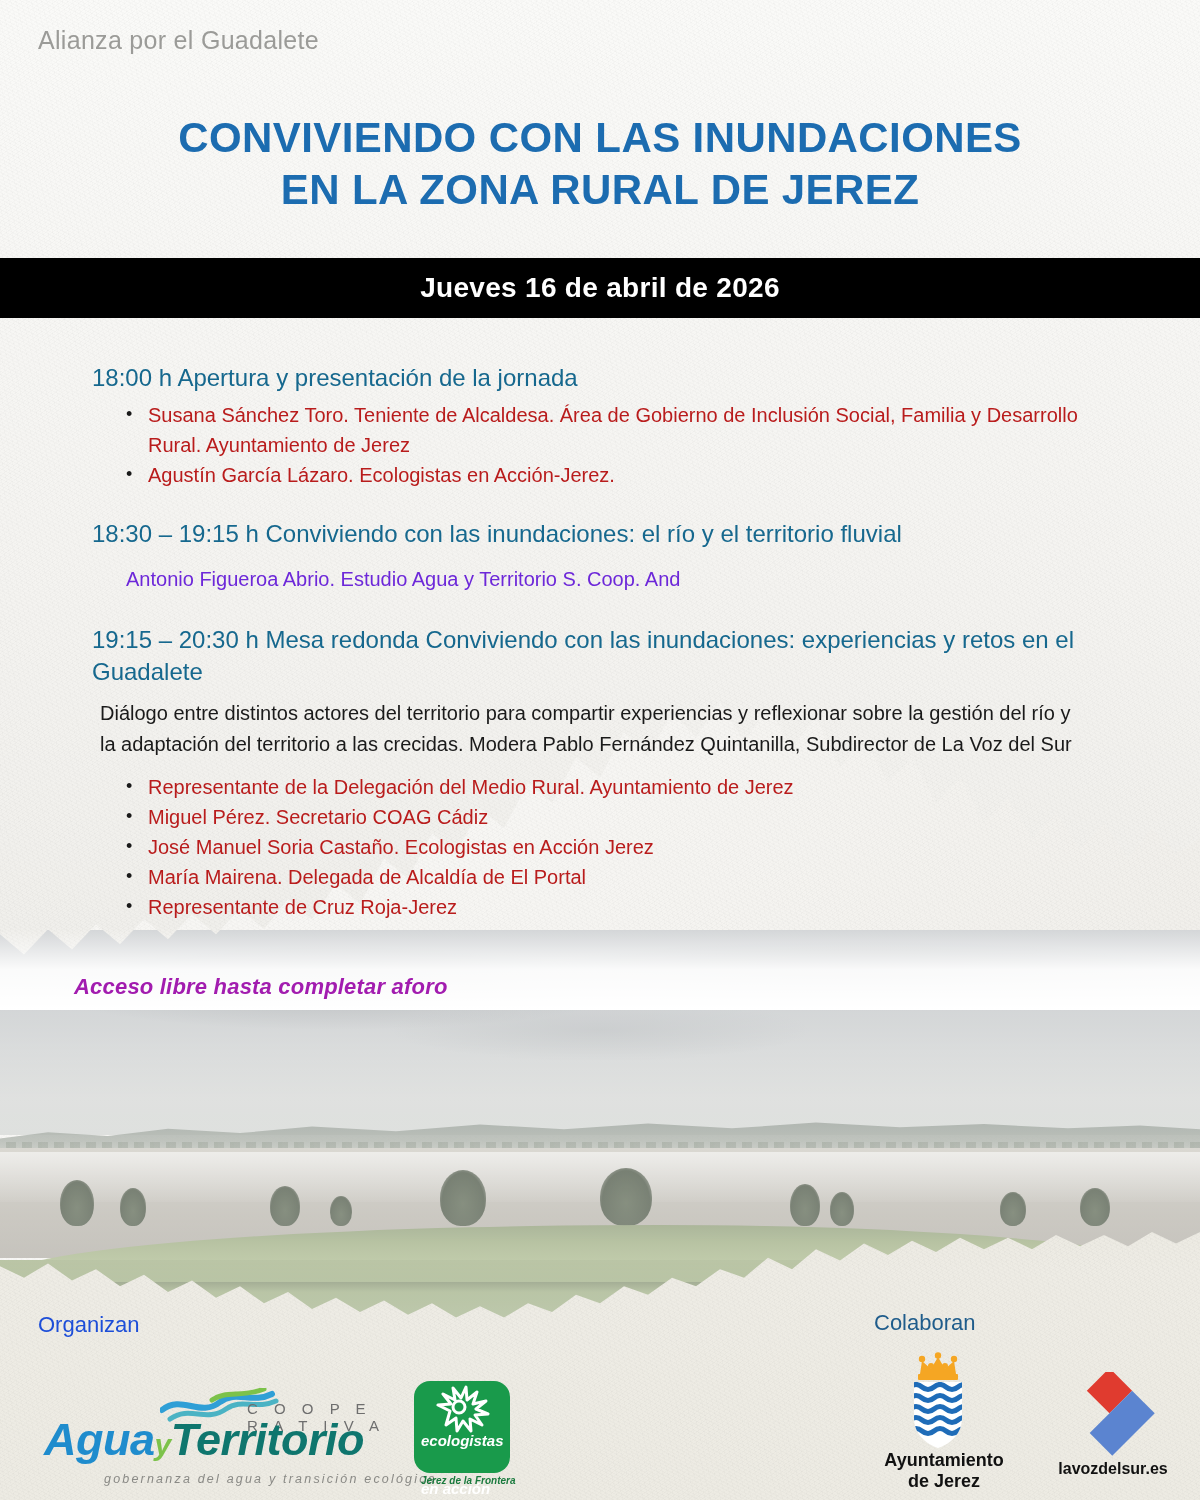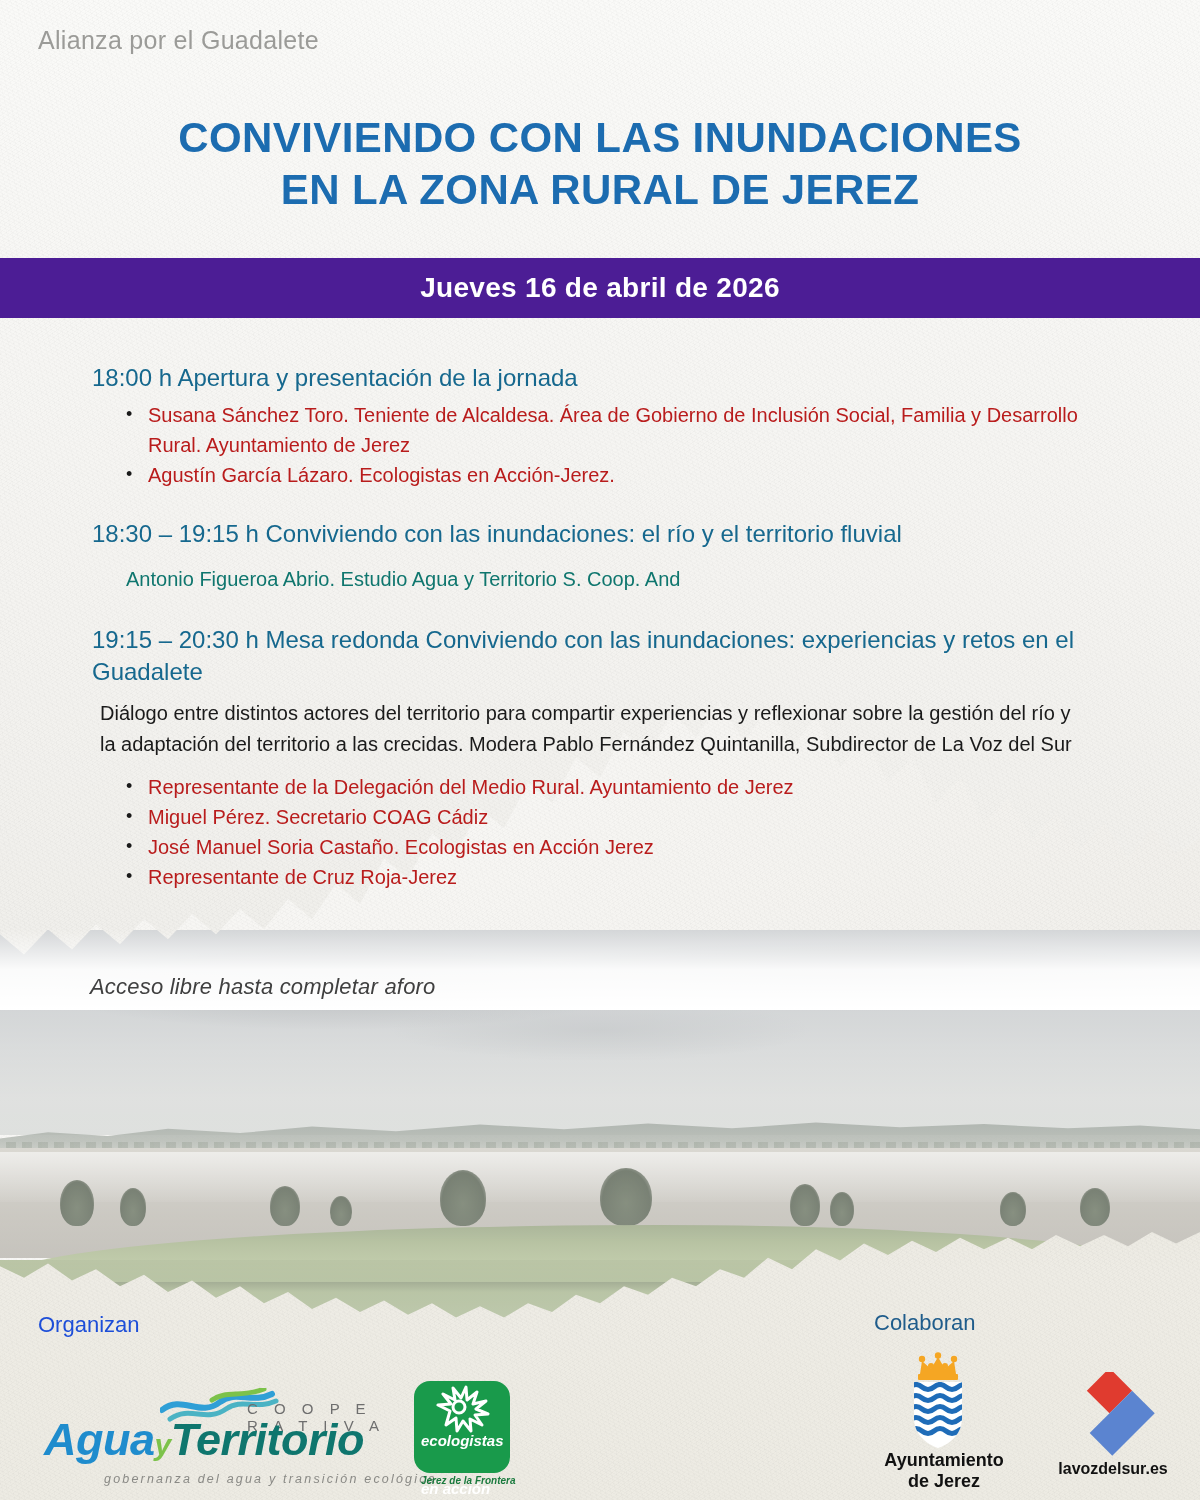--- a/index.html
+++ b/index.html
@@ -196,21 +196,21 @@
     letter-spacing: 0.4px;
   }
   .title .l2 { display: block; }
 
   .dateband {
     position: absolute;
     left: 0;
     top: 258px;
     width: 1200px;
     height: 60px;
-    background: #4c1d95;
+    background: #000000;
     display: flex;
     align-items: center;
     justify-content: center;
   }
   .dateband .datetext {
     color: #ffffff;
     font-size: 28px;
     font-weight: bold;
     letter-spacing: 0.3px;
   }
@@ -224,21 +224,21 @@
   }
   .slot { margin-bottom: 0; }
   .slot-title {
     color: #16688e;
     font-size: 24px;
     line-height: 32px;
     margin: 0 0 6px 0;
     font-weight: normal;
   }
   .slot-note {
-    color: #0f766e;
+    color: #6d28d9;
     font-size: 20px;
     line-height: 30px;
     margin: 14px 0 0 34px;
   }
   .slot-desc {
     color: #1a1a1a;
     font-size: 20px;
     line-height: 31px;
     margin: 10px 0 0 8px;
     max-width: 990px;
@@ -262,26 +262,27 @@
     top: -1px;
     color: #1a1a1a;
     font-size: 18px;
   }
   .gap-a { height: 28px; }
   .gap-b { height: 30px; }
   .gap-c { height: 8px; }
 
   .acceso {
     position: absolute;
-    left: 90px;
+    left: 74px;
     top: 974px;
     font-size: 22px;
     font-style: italic;
-    color: #404040;
+    color: #a21caf;
     letter-spacing: 0.2px;
+    font-weight: bold;
   }
 
   
   .organizan-label {
     position: absolute;
     left: 38px;
     top: 1312px;
     font-size: 22px;
     color: #1d4ed8;
   }
@@ -462,20 +463,21 @@
     <div class="gap-b"></div>
 
     <div class="slot">
       <p class="slot-title">19:15 – 20:30 h Mesa redonda Conviviendo con las inundaciones: experiencias y retos en el Guadalete</p>
       <p class="slot-desc">Diálogo entre distintos actores del territorio para compartir experiencias y reflexionar sobre la gestión del río y la adaptación del territorio a las crecidas. Modera Pablo Fernández Quintanilla, Subdirector de La Voz del Sur</p>
       <div class="gap-c"></div>
       <ul class="people">
         <li>Representante de la Delegación del Medio Rural. Ayuntamiento de Jerez</li>
         <li>Miguel Pérez. Secretario COAG Cádiz</li>
         <li>José Manuel Soria Castaño. Ecologistas en Acción Jerez</li>
+        <li>María Mairena. Delegada de Alcaldía de El Portal</li>
         <li>Representante de Cruz Roja-Jerez</li>
       </ul>
     </div>
 
   </div>
 
   <div class="acceso">Acceso libre hasta completar aforo</div>
 
   <div class="organizan-label">Organizan</div>
   <div class="colaboran-label">Colaboran</div>

